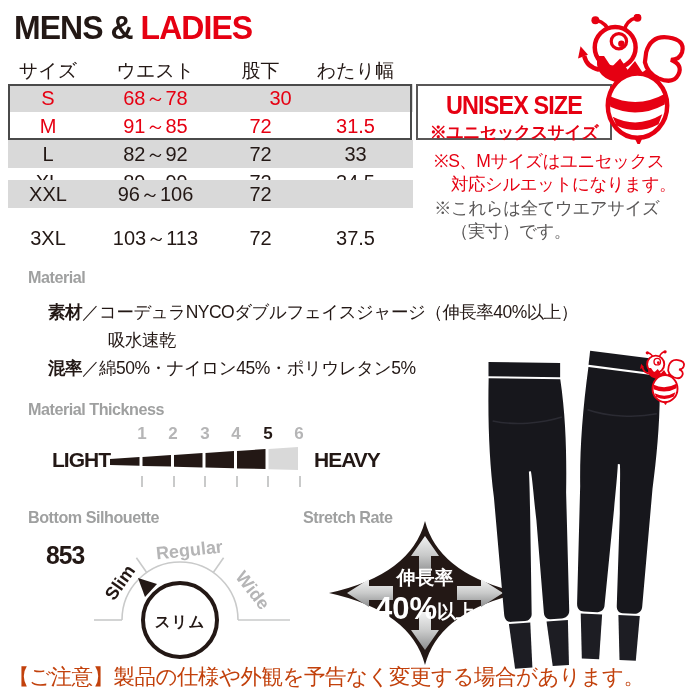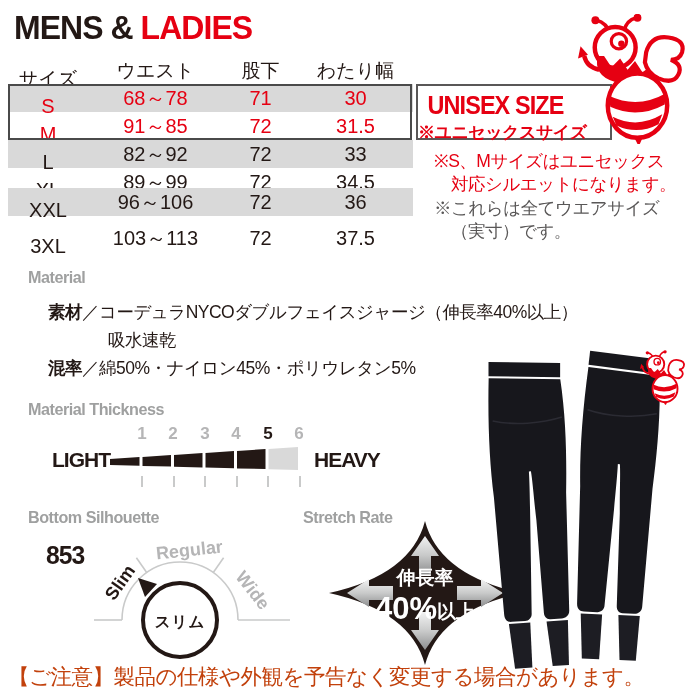--- a/index.html
+++ b/index.html
@@ -6,31 +6,31 @@
   .page{position:relative;width:700px;height:700px;background:#fff;overflow:hidden;
         font-family:"Liberation Sans",sans-serif;color:#231815;padding-left:20px;}
   
   .title{position:absolute;left:14px;top:8px;font-size:34px;font-weight:bold;
          letter-spacing:-1px;white-space:nowrap;transform:scaleX(0.94);transform-origin:left center;}
   .title .red{color:#e60012;}
   
   .thead,.trow{position:absolute;left:8px;display:flex;width:405px;}
   .thead{top:58px;height:26px;line-height:26px;font-size:19px;font-weight:500;}
   .trow{height:28px;line-height:28px;font-size:20px;}
-  .c1{width:80px;text-align:center;margin-top:8px;}
+  .c1{width:80px;text-align:center;}
   .c2{width:135px;text-align:center;}
   .c3{width:75px;text-align:center;}
   .c4{width:115px;text-align:center;}
   .rowbg{background:#d9d9d9;}
   .hot{color:#e60012;}
   .sm-frame{position:absolute;left:8px;top:84px;width:404px;height:56px;
             border:2px solid #4a4a4a;box-sizing:border-box;pointer-events:none;}
   
   .unisex-box{position:absolute;left:416px;top:84px;width:196px;height:56px;
-              border:2px solid #595757;box-sizing:border-box;}
+              border:2px solid #595757;box-sizing:border-box;text-align:center;}
   .unisex-box .l1{display:block;margin-top:4px;font-size:26px;font-weight:bold;color:#e60012;
                   letter-spacing:-1px;transform:scaleX(0.9);}
   .unisex-box .l2{display:block;font-size:17px;font-weight:bold;color:#e60012;letter-spacing:-0.5px;}
   
   .note{position:absolute;left:434px;font-size:17.5px;line-height:23px;letter-spacing:-0.5px;}
   .note .indent{padding-left:17px;}
   .note-red{top:150px;color:#e60012;}
   .note-gray{top:197px;color:#595757;}
   
   .sec-h{position:absolute;left:28px;font-size:17px;font-weight:bold;color:#9fa0a0;
@@ -107,46 +107,44 @@
   <div class="thead">
     <div class="c1">サイズ</div>
     <div class="c2">ウエスト</div>
     <div class="c3">股下</div>
     <div class="c4">わたり幅</div>
   </div>
 
   <div class="trow rowbg hot" style="top:84px">
     <div class="c1">S</div>
     <div class="c2">68～78</div>
-    <div class="c3">71</div>
     <div class="c4">30</div>
   </div>
   <div class="trow hot" style="top:112px">
     <div class="c1">M</div>
     <div class="c2">91～85</div>
     <div class="c3">72</div>
     <div class="c4">31.5</div>
   </div>
   <div class="trow rowbg" style="top:140px">
     <div class="c1">L</div>
     <div class="c2">82～92</div>
     <div class="c3">72</div>
     <div class="c4">33</div>
   </div>
   <div class="trow" style="top:168px">
     <div class="c1">XL</div>
     <div class="c2">89～99</div>
     <div class="c3">72</div>
     <div class="c4">34.5</div>
   </div>
-  <div class="trow rowbg" style="top:188px">
+  <div class="trow rowbg" style="top:180px">
     <div class="c1">XXL</div>
     <div class="c2">96～106</div>
     <div class="c3">72</div>
-    <div class="c4">36</div>
   </div>
   <div class="trow" style="top:224px">
     <div class="c1">3XL</div>
     <div class="c2">103～113</div>
     <div class="c3">72</div>
     <div class="c4">37.5</div>
   </div>
   <div class="sm-frame"></div>
 
   <div class="unisex-box">

